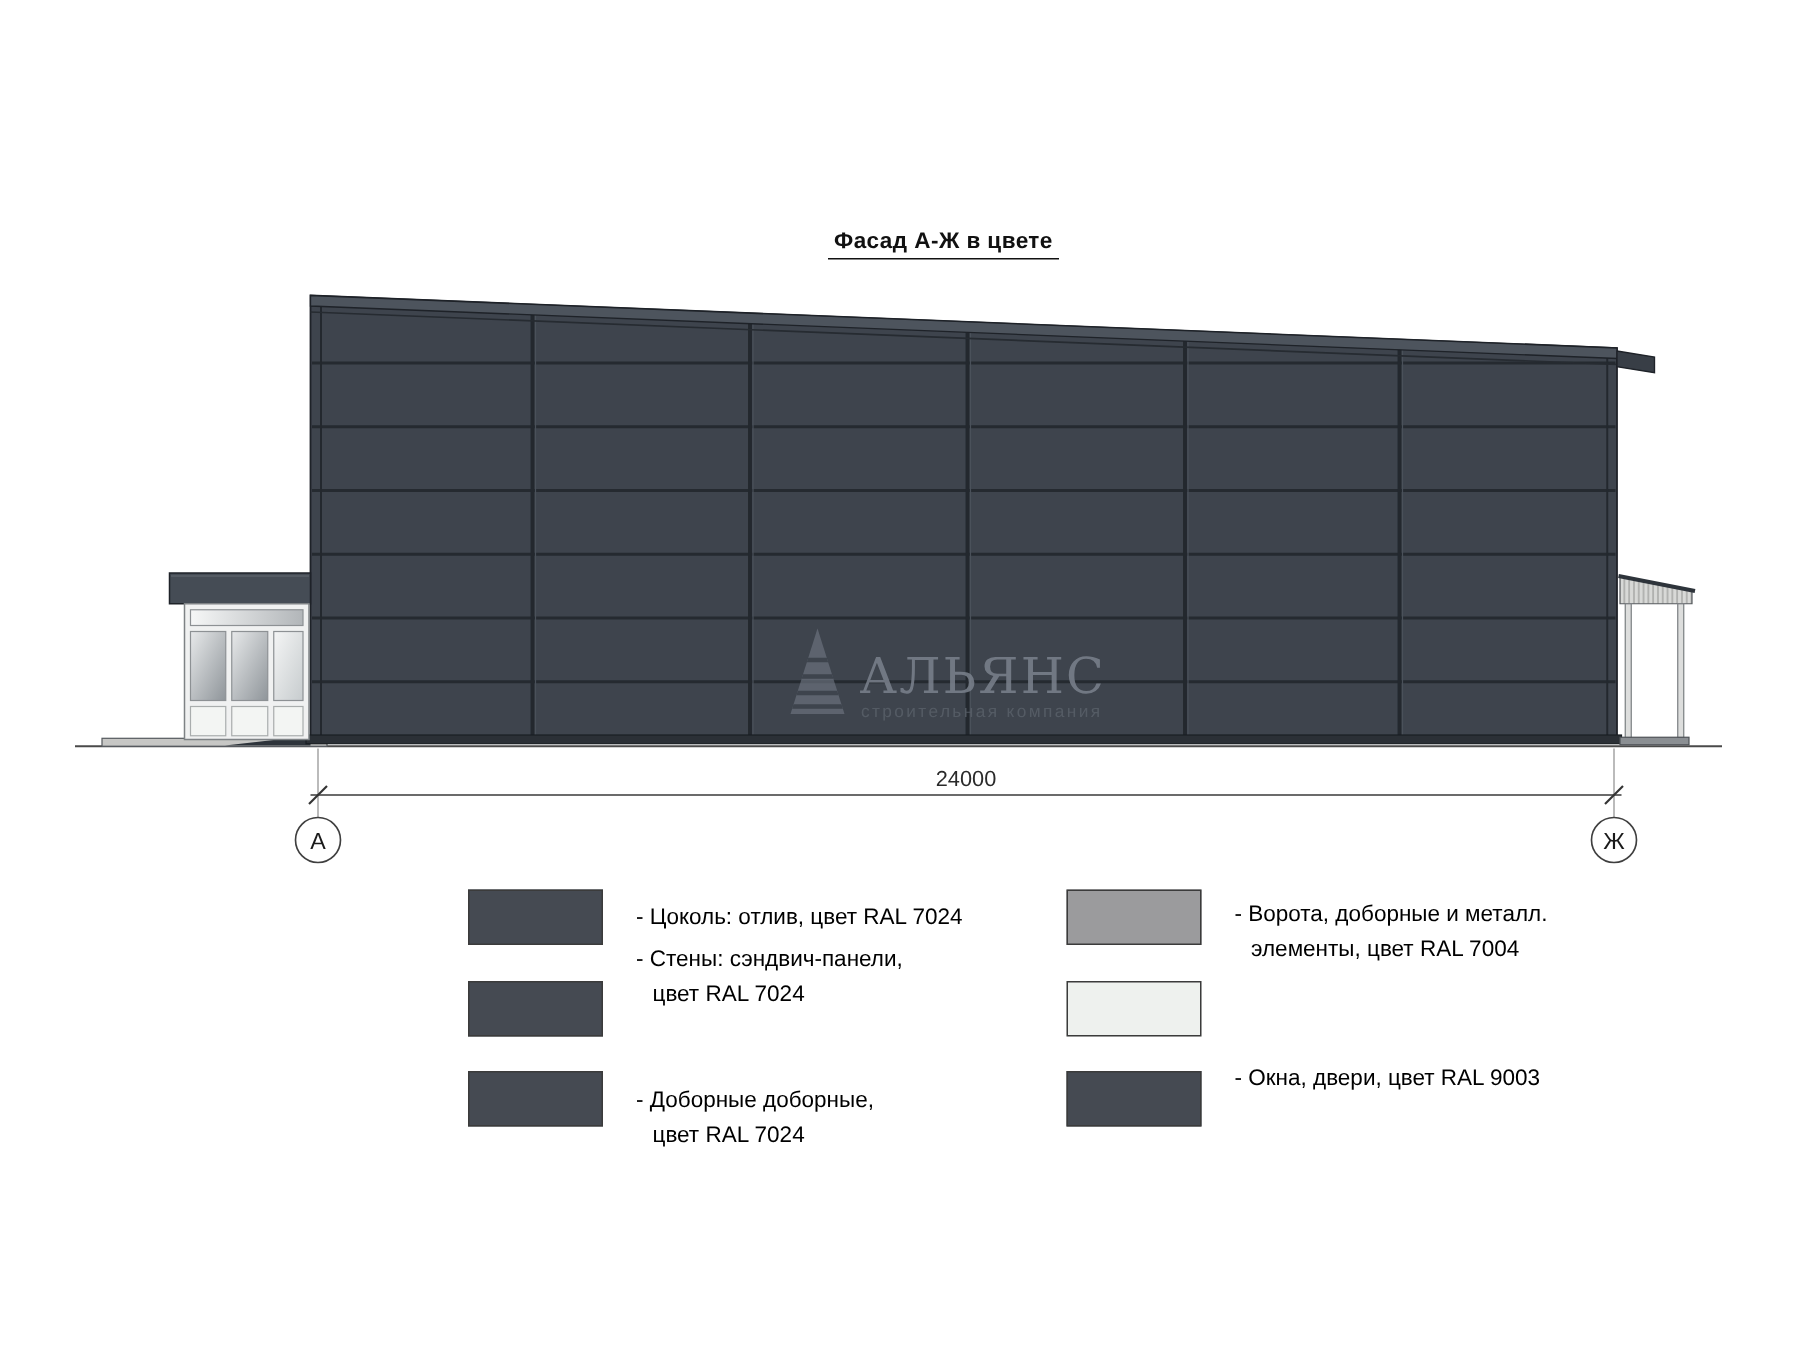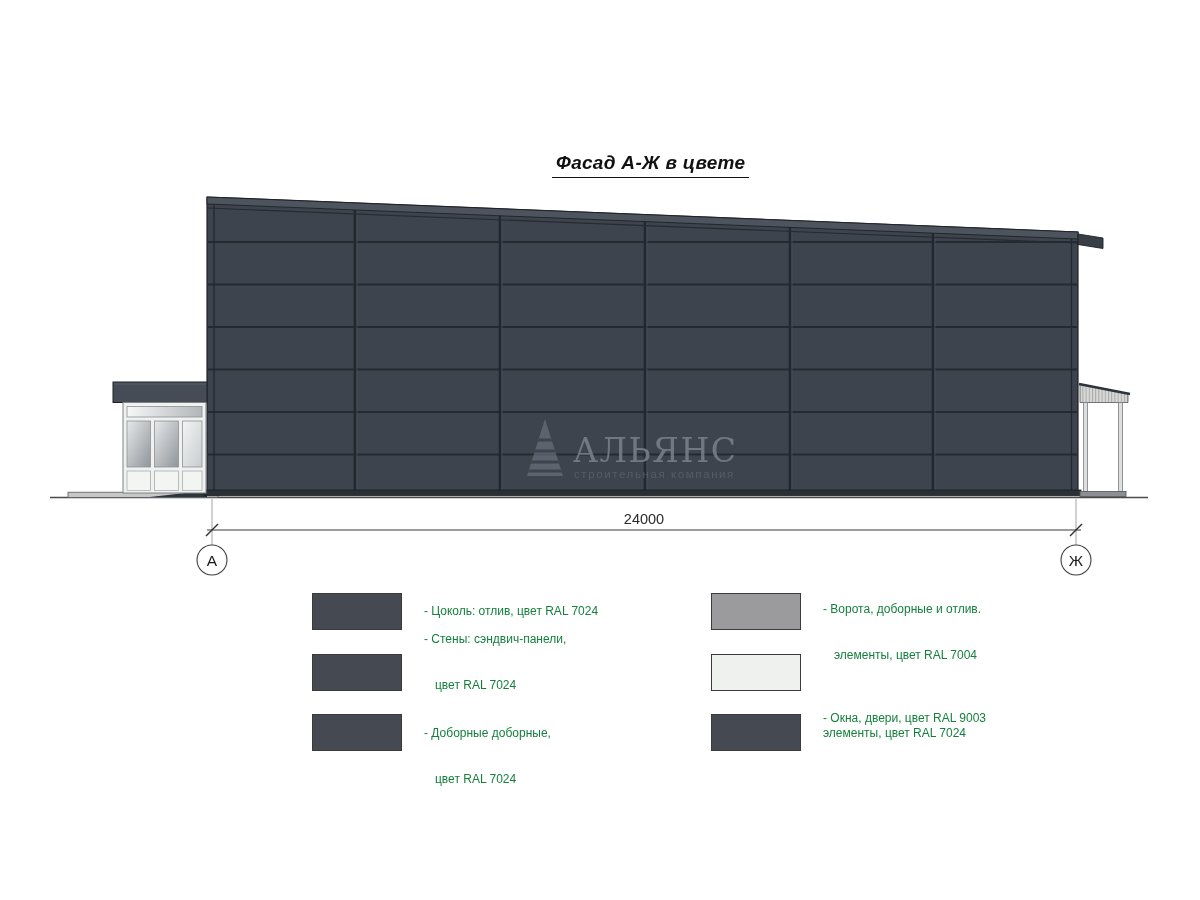--- a/index.html
+++ b/index.html
@@ -3,41 +3,41 @@
 <meta charset="utf-8">
 <style>
   html,body{margin:0;padding:0;}
   body{
     width:1200px;height:900px;position:relative;background:#ffffff;
     font-family:"Liberation Sans", sans-serif;overflow:hidden;
   }
   .stage{position:absolute;left:0;top:0;width:1200px;height:900px;}
   .title{
     position:absolute;left:552px;top:152px;
-    font-size:19px;font-style:italic;font-weight:600;color:#111;
+    font-size:15px;font-weight:600;color:#111;
     border-bottom:1.4px solid #111;padding:0 4px 3px 4px;
     letter-spacing:.3px;
   }
   svg.draw{position:absolute;left:0;top:0;}
   
   .legend-swatch{
     position:absolute;width:90px;height:37px;
     border:1px solid #3b3b3b;box-sizing:border-box;
   }
   .sw-l1{left:312px;top:593px;}
   .sw-l2{left:312px;top:654px;}
   .sw-l3{left:312px;top:714px;}
   .sw-r1{left:711px;top:593px;}
   .sw-r2{left:711px;top:654px;}
   .sw-r3{left:711px;top:714px;}
   .lab{
-    position:absolute;font-size:12px;line-height:23px;color:#15803d;
+    position:absolute;font-size:15px;line-height:23px;color:#000000;
     white-space:nowrap;
   }
-  .lab div + div{padding-left:11px;margin-top:23px;}
+  .lab div + div{padding-left:11px;}
   .lab-l1{left:424px;top:600px;}
   .lab-l2{left:424px;top:628px;}
   .lab-l3{left:424px;top:722px;}
   .lab-r1{left:823px;top:598px;}
   .lab-r2{left:823px;top:661px;margin-top:46px;}
   .lab-r3{left:823px;top:722px;}
   text{font-family:"Liberation Sans",sans-serif;}
   .wm-name{font-family:"DejaVu Serif",serif;}
 </style>
 </head>
@@ -180,28 +180,27 @@
     </div>
 
     <div class="legend-swatch sw-l3" style="background-color: rgb(69, 74, 82);"></div>
     <div class="lab lab-l3">
       <div>- Доборные доборные,</div>
       <div>цвет RAL 7024</div>
     </div>
 
     <div class="legend-swatch sw-r1" style="background-color: rgb(155, 155, 157);"></div>
     <div class="lab lab-r1">
-      <div>- Ворота, доборные и отлив.</div>
+      <div>- Ворота, доборные и металл.</div>
       <div>элементы, цвет RAL 7004</div>
     </div>
 
     <div class="legend-swatch sw-r2" style="background-color: rgb(238, 241, 238);"></div>
     <div class="lab lab-r2">
       <div>- Окна, двери, цвет RAL 9003</div>
     </div>
 
     <div class="legend-swatch sw-r3" style="background-color: rgb(69, 74, 82);"></div>
     <div class="lab lab-r3">
-      <div>элементы, цвет RAL 7024</div>
     </div>
   </div>
 
 </div>
 
 </body></html>

